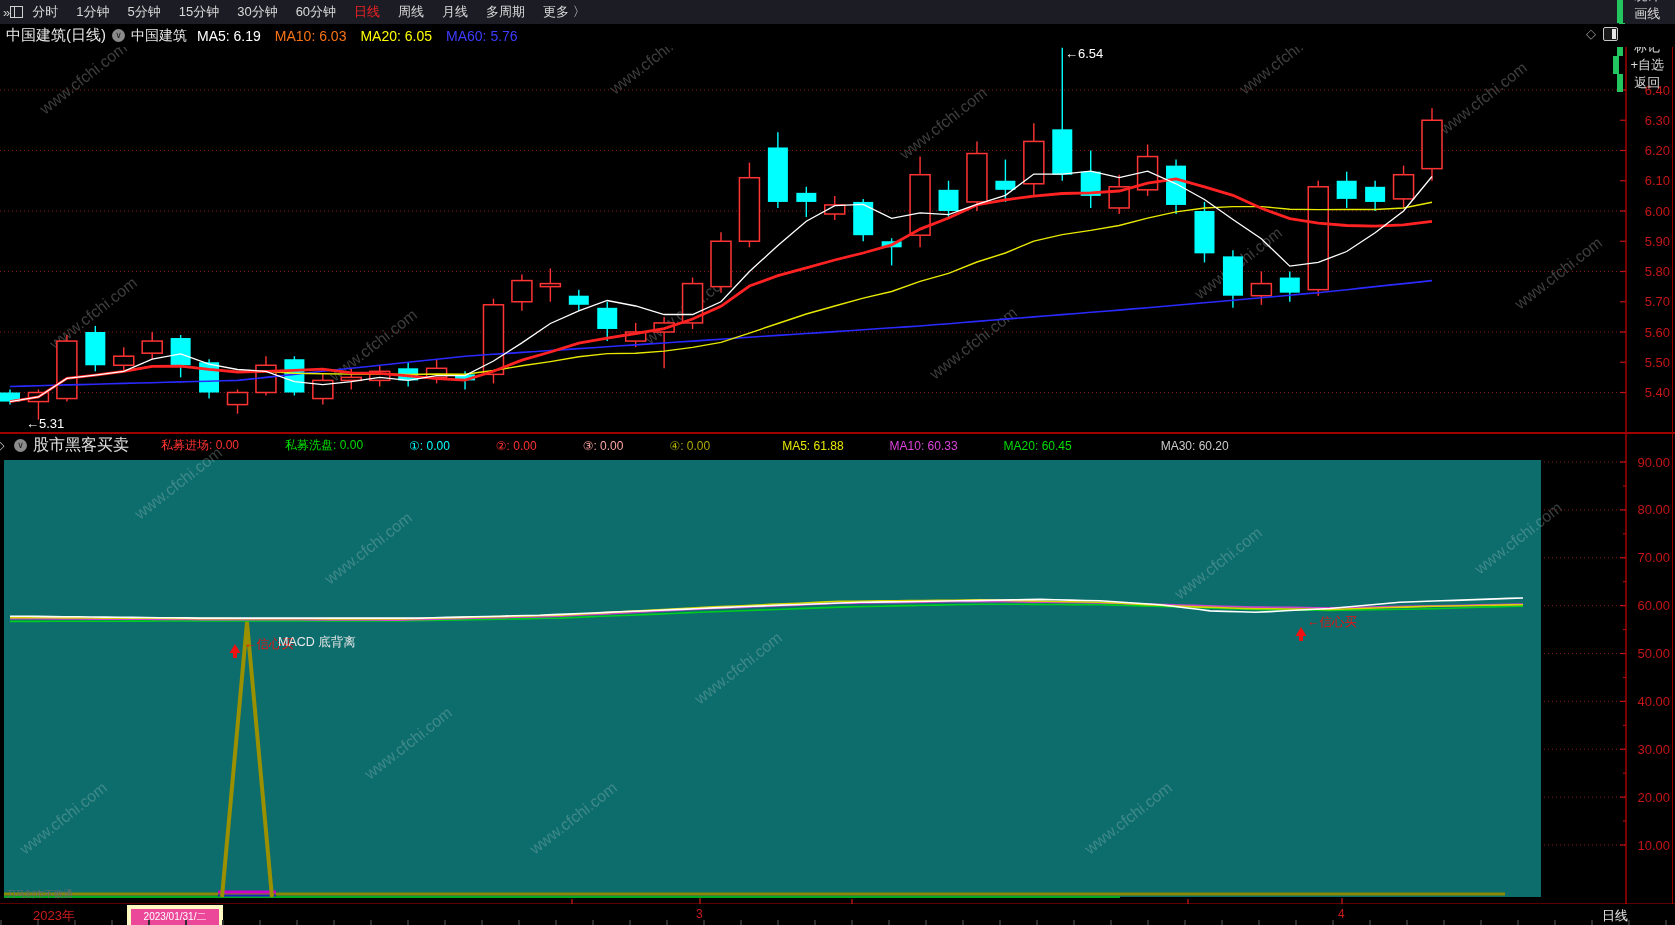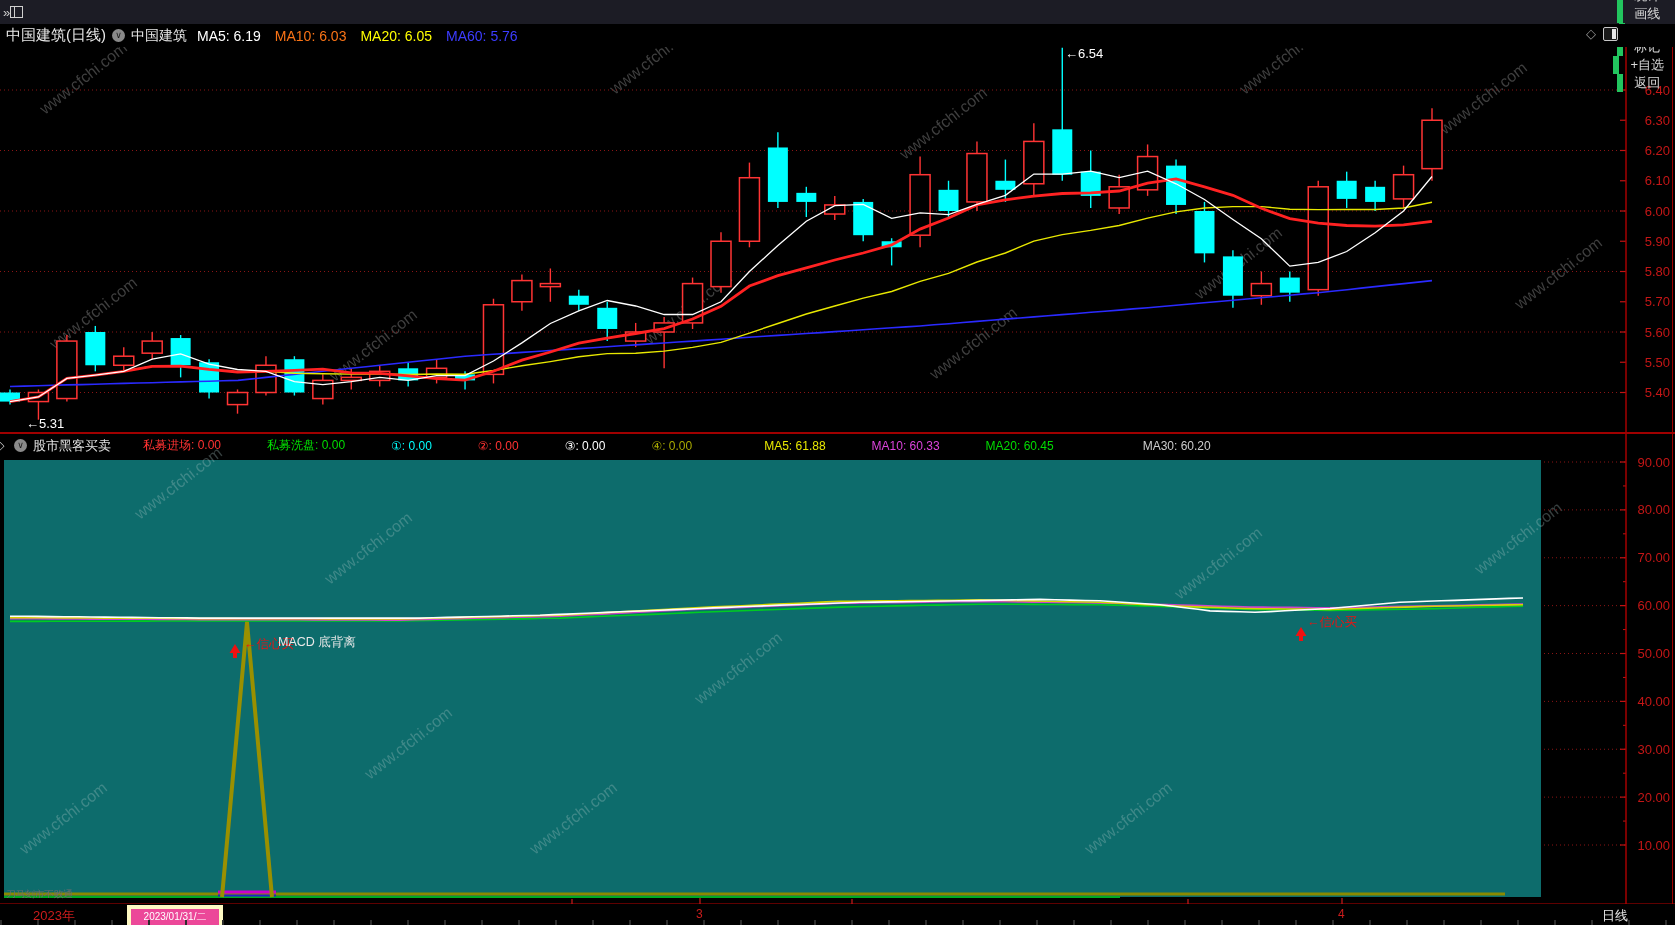--- a/index.html
+++ b/index.html
@@ -26,21 +26,21 @@
   #row2 .fld{margin-right:14px;white-space:nowrap;}
   #row2 .layout{margin-right:10px;}
   #row2-icons{position:absolute;left:1586px;top:26px;display:flex;align-items:center;gap:7px;z-index:3;}
   #row2-icons .dia{color:#999;font-size:13px;}
   #row2-icons .panel{width:13px;height:12px;border:1px solid #c8c8c8;border-radius:2px;position:relative;background:#1a1a1a;}
   #row2-icons .panel i{position:absolute;right:1px;top:1px;bottom:1px;width:4px;background:#e8e8e8;}
   
   #subheader{position:absolute;left:0;top:435px;width:1675px;height:21px;display:flex;align-items:center;
              font-size:12px;color:#e0e0e0;z-index:3;}
   #subheader .clipdia{color:#ddd;font-size:11px;margin-left:-4px;width:12px;overflow:hidden;}
-  #subheader .title{font-size:13px;margin-right:0;}
+  #subheader .title{font-size:16px;margin-right:0;}
   #subheader .fields{display:flex;align-items:center;margin-left:32px;gap:36px;}
   #subheader .fld{margin-right:10px;white-space:nowrap;}
   #subheader .fld.magap{margin-left:26px;}
   
   #statusbar{position:absolute;left:0;top:904px;width:1675px;height:21px;background:#000;z-index:3;}
   #statusbar .yr{position:absolute;left:33px;top:3px;color:#cc1c1c;font-size:13px;}
   #datebox{position:absolute;left:127px;top:1px;width:88px;height:16px;background:#ec4899;
            border:4px solid #fef9c3;color:#fff;font-size:10px;text-align:center;line-height:15px;}
   .mtick-label{position:absolute;top:3px;color:#cc1c1c;font-size:12px;}
   #periodbox{position:absolute;left:1602px;top:3px;color:#e8e8e8;font-size:13px;}
@@ -55,20 +55,21 @@
 
 <div id="app">
 
   <div id="topbar">
     <span class="lefticon">
       <span class="chev">»</span>
       <span class="box">
           <i></i>
         </span>
     </span>
+    <span id="periods"><span class="mi">分时</span><span class="mi">1分钟</span><span class="mi">5分钟</span><span class="mi">15分钟</span><span class="mi">30分钟</span><span class="mi">60分钟</span><span class="mi active">日线</span><span class="mi">周线</span><span class="mi">月线</span><span class="mi">多周期</span><span class="mi">更多 〉</span></span>
     <span id="tools">
         <span class="tool">复权</span>
         <span class="tool">叠加</span>
         <span class="tool">历史</span>
         <span class="tool">统计</span>
         <span class="tool">画线</span>
         <span class="tool">F10</span>
         <span class="tool">标记</span>
         <span class="tool">+自选</span>
         <span class="tool">返回</span>
@@ -90,21 +91,21 @@
 
   <div id="subheader">
     <span class="clipdia">◇</span>
     <span class="circle-ic">∨</span>
     <span class="title">股市黑客买卖</span>
     <span class="fields" id="sub-fields">
         <span class="fld" style="color: rgb(255, 50, 50);">私募进场: 0.00</span>
         <span class="fld" style="color: rgb(0, 221, 0);">私募洗盘: 0.00</span>
         <span class="fld" style="color: rgb(0, 255, 255);">①: 0.00</span>
         <span class="fld" style="color: rgb(255, 50, 50);">②: 0.00</span>
-        <span class="fld" style="color: #ffffff;">③: 0.00</span>
+        <span class="fld" style="color: #fca5a5;">③: 0.00</span>
         <span class="fld" style="color: rgb(170, 170, 0);">④: 0.00</span>
         <span class="fld magap" style="color: rgb(232, 232, 0);">MA5: 61.88</span>
         <span class="fld" style="color: rgb(221, 68, 221);">MA10: 60.33</span>
         <span class="fld" style="color: rgb(0, 221, 0);">MA20: 60.45</span>
         <span class="fld" style="color: rgb(204, 204, 204); padding-left: 43px;">MA30: 60.20</span>
       </span>
   </div>
 
   <svg id="chart-svg" width="1675" height="925">
       <rect x="4" y="460" width="1537" height="437" fill="#0d6c6c"></rect>

